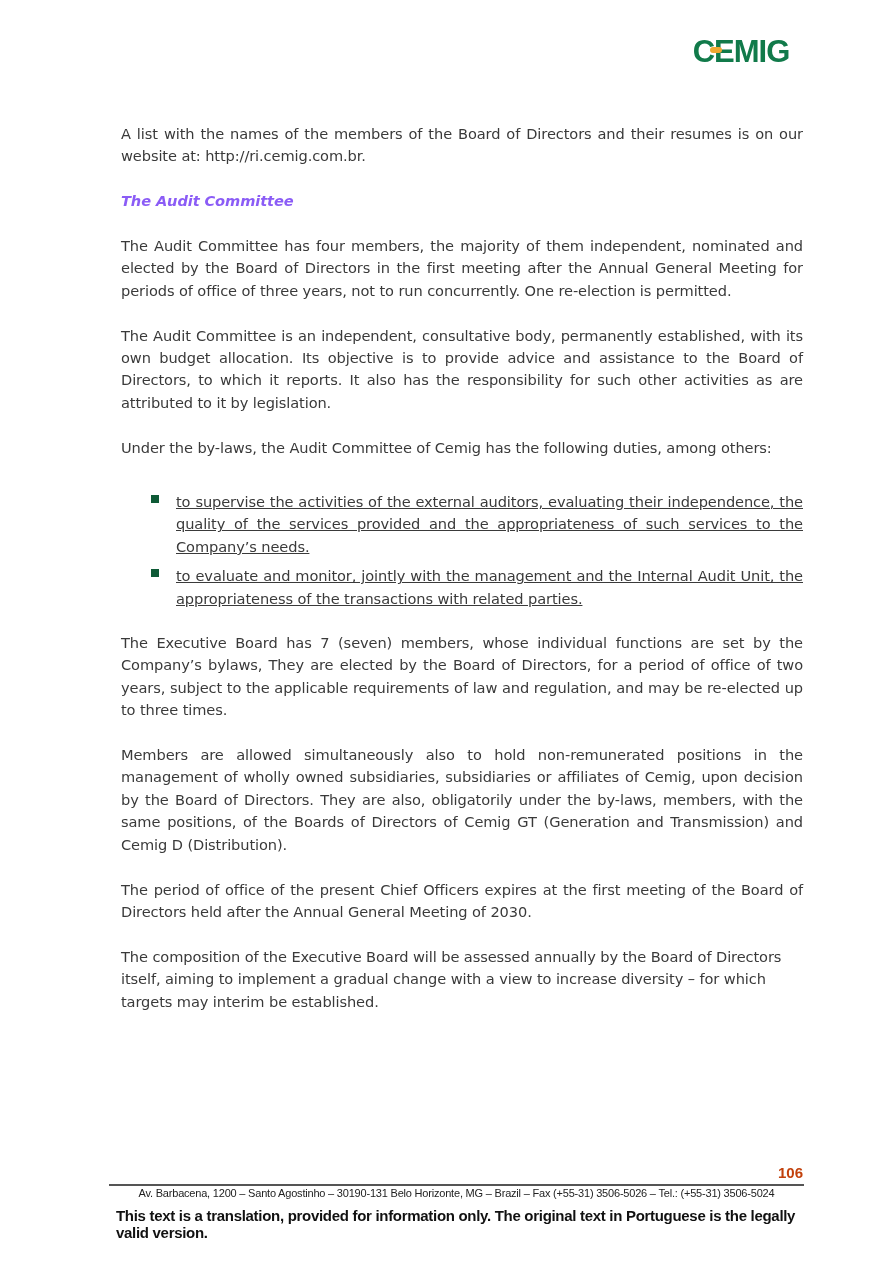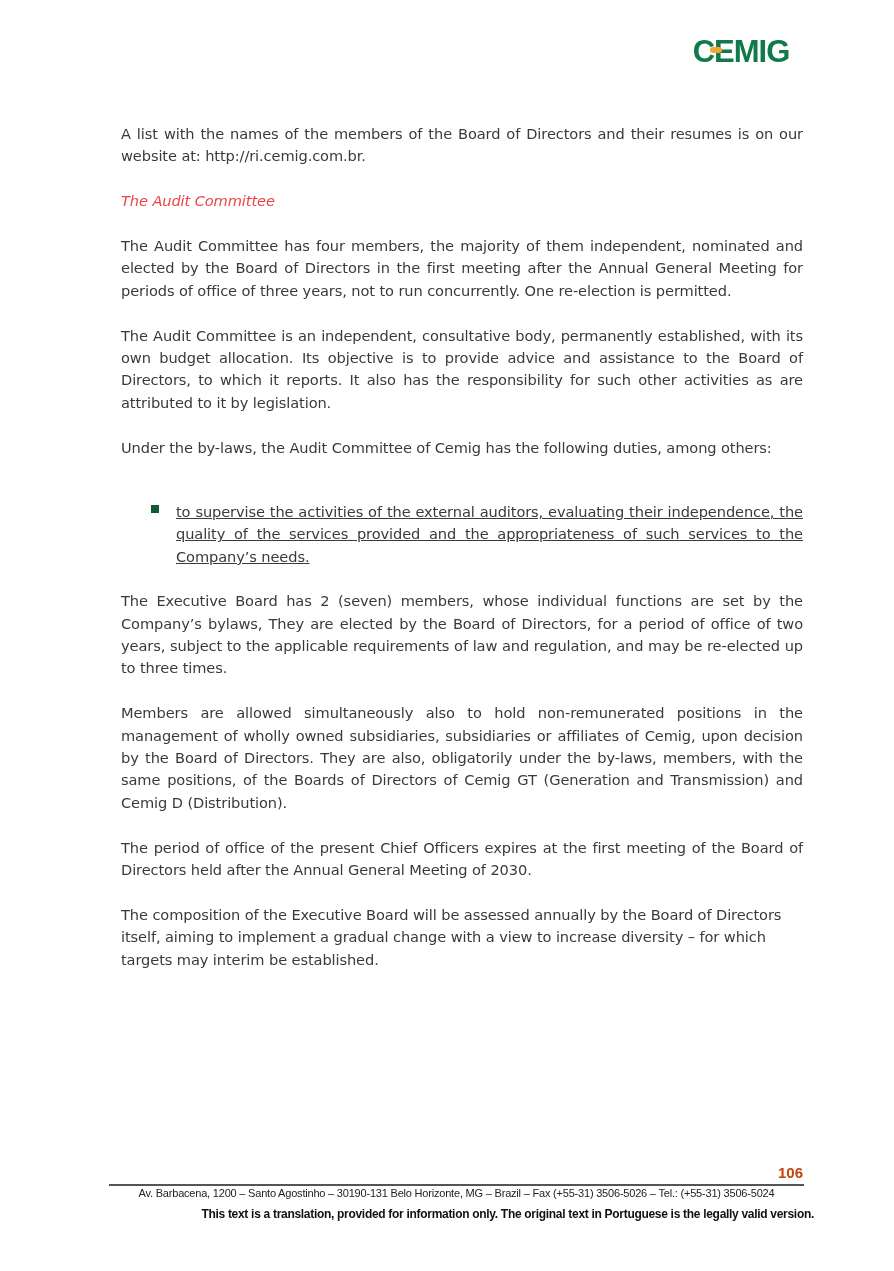--- a/index.html
+++ b/index.html
@@ -2,51 +2,52 @@
 <html><head>
 <meta charset="utf-8">
 <style>
   html, body { margin: 0; padding: 0; background: #ffffff; }
   body { width: 894px; height: 1271px; position: relative; overflow: hidden;
          font-family: "DejaVu Sans", sans-serif; color: #3a3a3a; }
   .logo { position: absolute; left: 682px; top: 36px; width: 118px; height: 30px; }
   .content { position: absolute; left: 121px; top: 123px; width: 682px;
              font-size: 14.6px; line-height: 22.4px; letter-spacing: -0.1px; }
   .content p { margin: 0 0 22.4px 0; text-align: justify; }
-  .content h3 { margin: 0 0 22.4px 0; font-size: 14.6px; font-weight: normal; font-style: italic; color: #ef4444; }
+  .content h3 { margin: 0 0 22.4px 0; font-size: 14.6px; font-weight: bold; font-style: italic; color: #8b5cf6; }
   .bullets { list-style: none; margin: 0 0 22px 0; padding: 0; text-decoration: underline; }
   .bullets li { position: relative; padding-left: 55px; margin-bottom: 7px; text-align: justify; }
   .bullets li .bul { position: absolute; left: 30px; top: 4px; width: 8px; height: 8px; background: #0e5a36; }
   .page-num { position: absolute; right: 91px; top: 1164px; font-family: "Liberation Sans", sans-serif;
               font-weight: bold; font-size: 15px; color: #c2410c; }
   .rule { position: absolute; left: 109px; top: 1184px; width: 695px; height: 2px; background: #555; }
   .address { position: absolute; left: 109px; top: 1187px; width: 695px; text-align: center;
              font-family: Liberation Sans, sans-serif; font-size: 11px; color: #222; letter-spacing: -0.2px; }
-  .disclaimer { position: absolute; left: 100px; top: 1207px; width: 714px; text-align: right;
-                font-family: "Liberation Sans", sans-serif; font-weight: bold; font-size: 12px; color: #111;
+  .disclaimer { position: absolute; left: 116px; top: 1207px; width: 714px; text-align: left;
+                font-family: "Liberation Sans", sans-serif; font-weight: bold; font-size: 15px; color: #111;
                 letter-spacing: -0.3px; }
 </style>
 </head>
 <body>
 
 <svg class="logo" viewBox="0 0 118 30">
   <text x="59" y="26" text-anchor="middle" font-family="Liberation Sans, sans-serif" font-weight="bold" font-size="31" fill="#117a4a" letter-spacing="-1">CEMIG</text>
   <rect x="28" y="11" width="12" height="6" rx="3" fill="#f0a830"></rect>
 </svg>
 
 <div class="content">
   <p>A list with the names of the members of the Board of Directors and their resumes is on our website at: http://ri.cemig.com.br.</p>
   <h3>The Audit Committee</h3>
   <p>The Audit Committee has four members, the majority of them independent, nominated and elected by the Board of Directors in the first meeting after the Annual General Meeting for periods of office of three years, not to run concurrently. One re-election is permitted.</p>
   <p>The Audit Committee is an independent, consultative body, permanently established, with its own budget allocation. Its objective is to provide advice and assistance to the Board of Directors, to which it reports. It also has the responsibility for such other activities as are attributed to it by legislation.</p>
-  <p style="margin-bottom:42px">Under the by-laws, the Audit Committee of Cemig has the following duties, among others:</p>
+  <p style="margin-bottom:32px">Under the by-laws, the Audit Committee of Cemig has the following duties, among others:</p>
   <ul class="bullets">
     <li><span class="bul"></span><span>to supervise the activities of the external auditors, evaluating their independence, the quality of the services provided and the appropriateness of such services to the Company’s needs.</span></li>
+    <li><span class="bul"></span><span>to evaluate and monitor, jointly with the management and the Internal Audit Unit, the appropriateness of the transactions with related parties.</span></li>
   </ul>
-  <p>The Executive Board has 2 (seven) members, whose individual functions are set by the Company’s bylaws, They are elected by the Board of Directors, for a period of office of two years, subject to the applicable requirements of law and regulation, and may be re-elected up to three times.</p>
+  <p>The Executive Board has 7 (seven) members, whose individual functions are set by the Company’s bylaws, They are elected by the Board of Directors, for a period of office of two years, subject to the applicable requirements of law and regulation, and may be re-elected up to three times.</p>
   <p>Members are allowed simultaneously also to hold non-remunerated positions in the management of wholly owned subsidiaries, subsidiaries or affiliates of Cemig, upon decision by the Board of Directors. They are also, obligatorily under the by-laws, members, with the same positions, of the Boards of Directors of Cemig GT (Generation and Transmission) and Cemig D (Distribution).</p>
   <p>The period of office of the present Chief Officers expires at the first meeting of the Board of Directors held after the Annual General Meeting of 2030.</p>
   <p style="text-align:left">The composition of the Executive Board will be assessed annually by the Board of Directors itself, aiming to implement a gradual change with a view to increase diversity – for which targets may interim be established.</p>
 </div>
 
 <div class="page-num">106</div>
 <div class="rule"></div>
 <div class="address">Av. Barbacena, 1200 – Santo Agostinho – 30190-131 Belo Horizonte, MG – Brazil – Fax (+55-31) 3506-5026 – Tel.: (+55-31) 3506-5024</div>
 <div class="disclaimer">This text is a translation, provided for information only. The original text in Portuguese is the legally valid version.</div>
 

